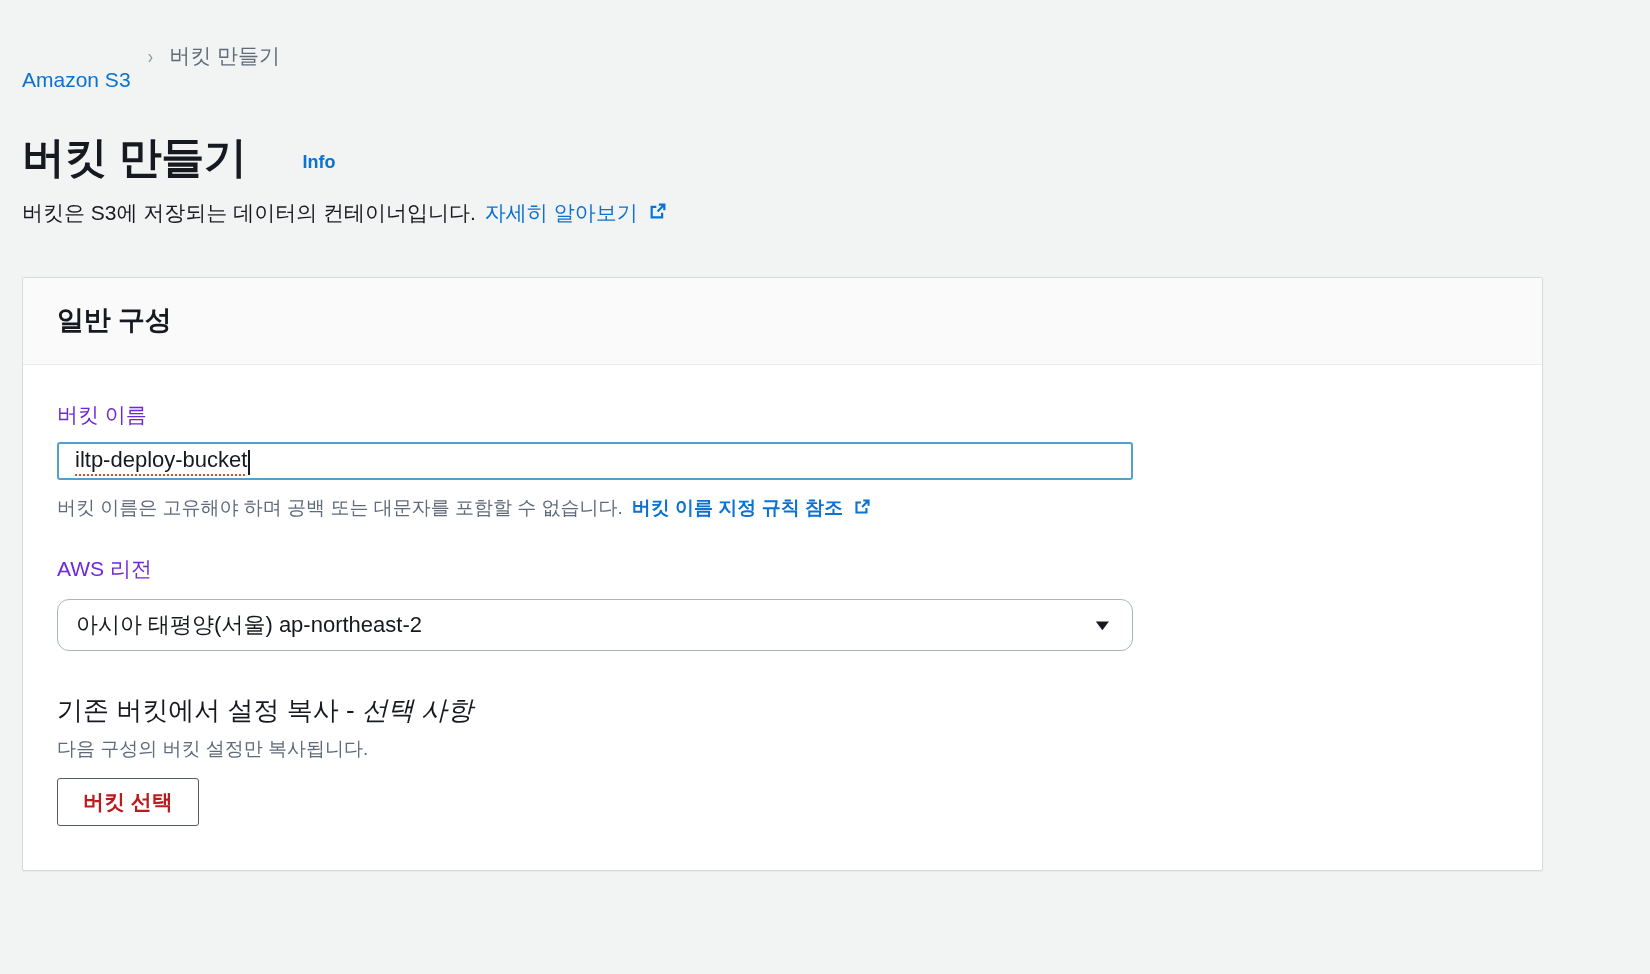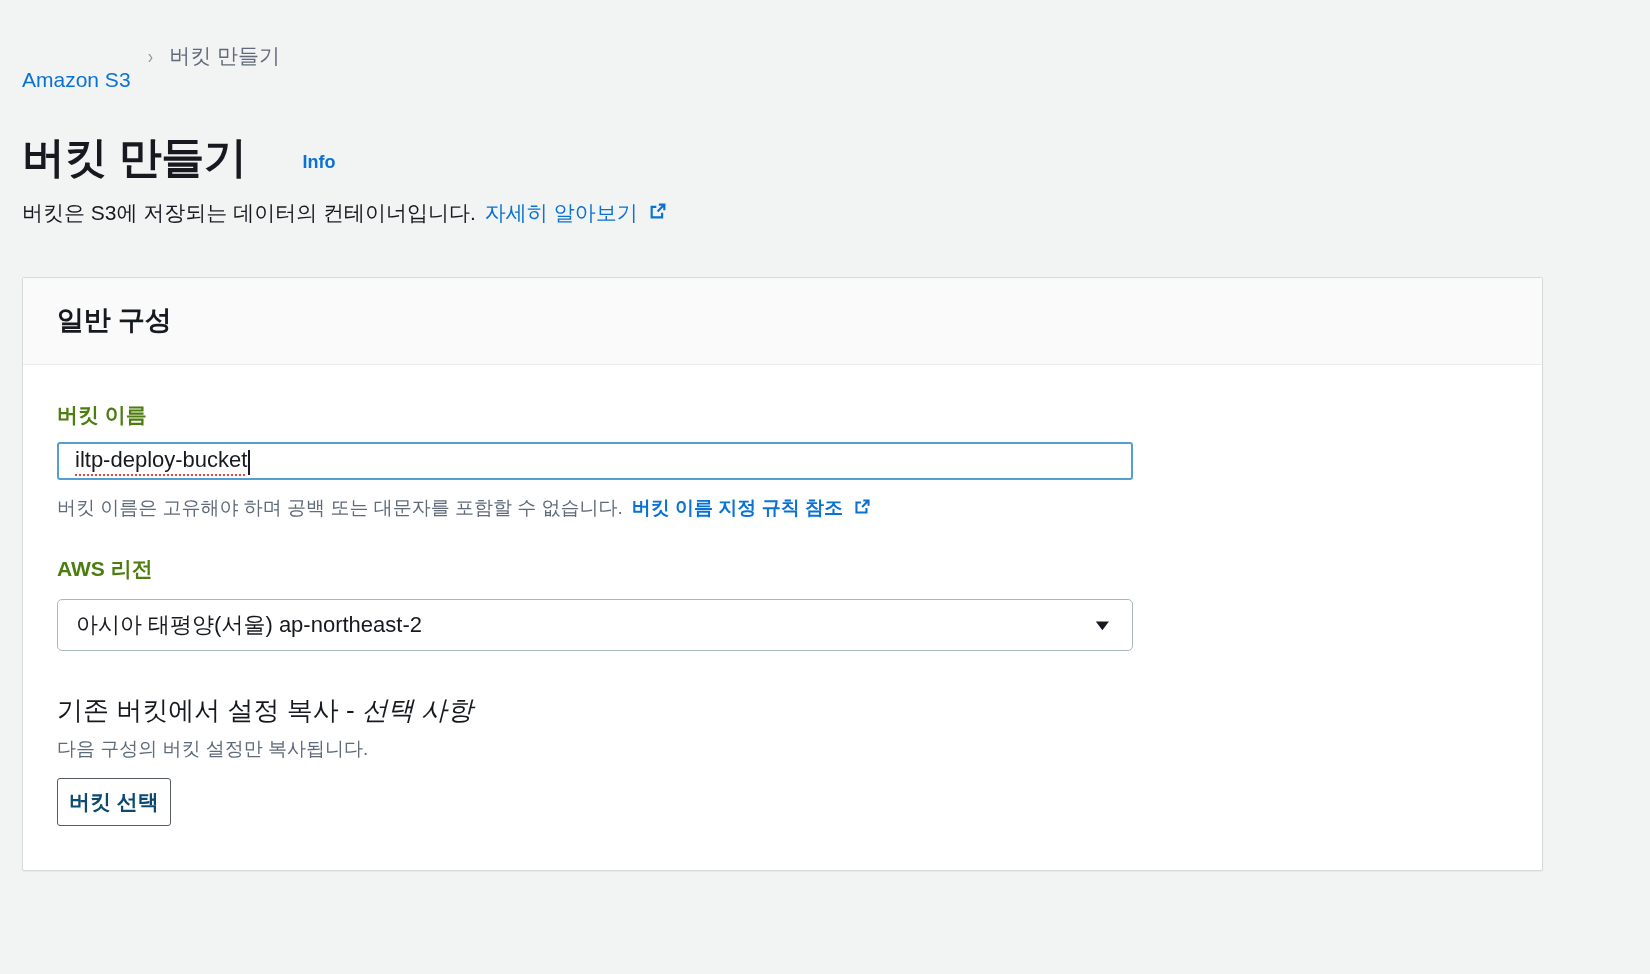--- a/index.html
+++ b/index.html
@@ -119,22 +119,22 @@
     color: #16191f;
     letter-spacing: -0.2px;
   }
   .card-body {
     padding: 36px 34px 44px 34px;
   }
 
   
   .field-label {
     font-size: 21px;
-    color: #4d7c0f;
-    font-weight: 700;
+    color: #6d28d9;
+    font-weight: 400;
     margin-bottom: 13px;
   }
   .text-input {
     width: 1076px;
     height: 38px;
     border: 2px solid #539fcd;
     border-radius: 3px;
     background: #ffffff;
     display: flex;
     align-items: center;
@@ -184,21 +184,21 @@
     cursor: pointer;
   }
 
   .select-wrap {
     margin-top: 16px;
   }
   .select-box {
     width: 1076px;
     height: 52px;
     border: 1px solid #aab7b8;
-    border-radius: 5px;
+    border-radius: 12px;
     background: #ffffff;
     display: flex;
     align-items: center;
     justify-content: space-between;
     padding: 0 18px 0 18px;
     cursor: pointer;
   }
   .select-value {
     font-size: 22px;
     color: #16191f;
@@ -225,25 +225,25 @@
     margin-top: 8px;
     font-size: 19px;
     color: #5f6b7a;
   }
   .btn {
     margin-top: 16px;
     display: inline-flex;
     align-items: center;
     justify-content: center;
     height: 48px;
-    padding: 0 11px;
+    padding: 0 25px;
     border: 1px solid #545b64;
     border-radius: 3px;
     background: #ffffff;
-    color: #0c4a6e;
+    color: #b91c1c;
     font-size: 21px;
     font-weight: 700;
     font-family: inherit;
     cursor: pointer;
   }
 
   .mt-field { margin-top: 32px; }
 </style>
 </head>
 <body>

